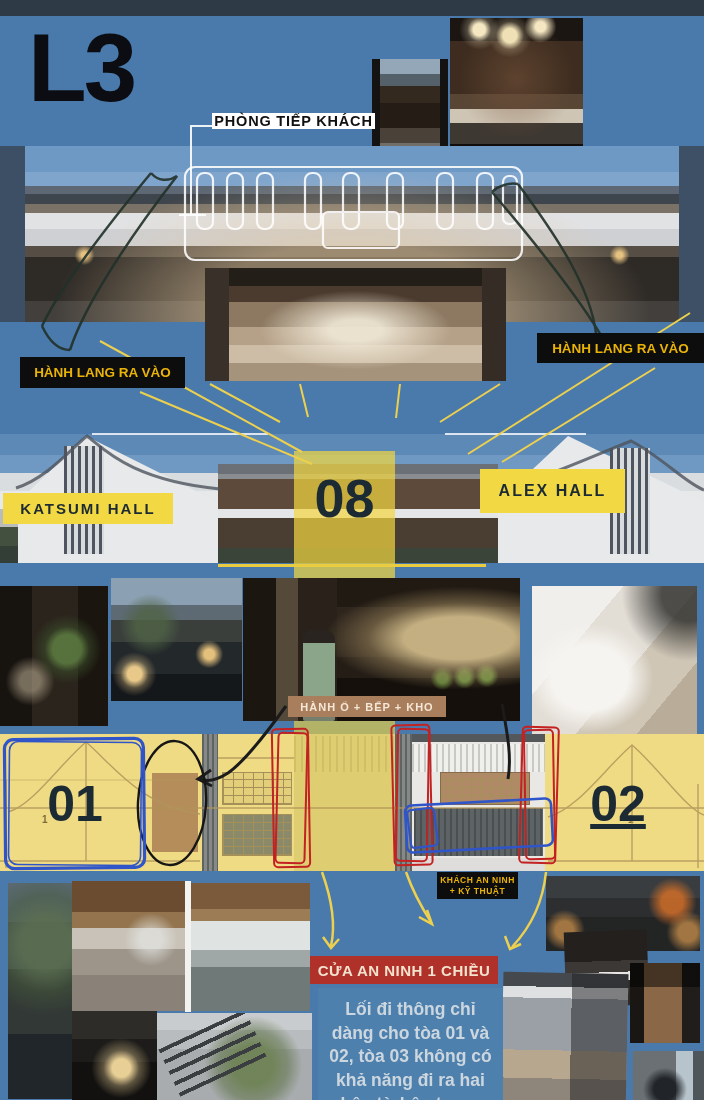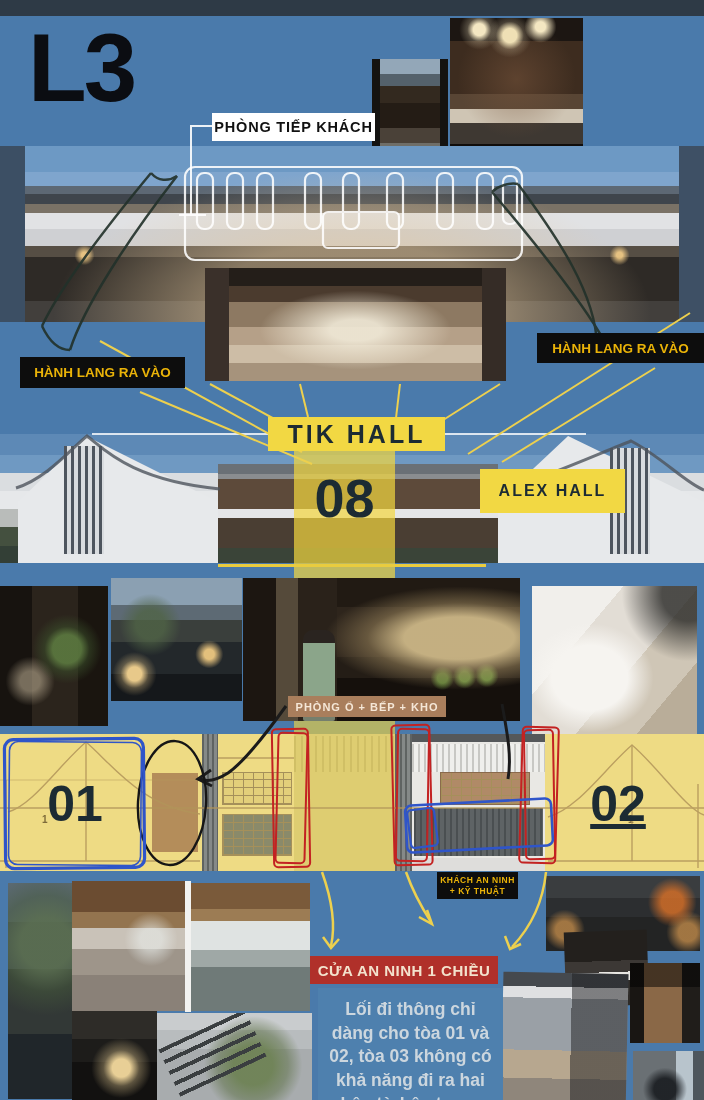--- a/index.html
+++ b/index.html
@@ -272,31 +272,31 @@
     <g stroke="#edd04e" stroke-width="2.5" fill="none">
       <path d="M322,856 C332,884 336,908 331,930"></path>
         <path d="M323,921 L331,932 L339,923"></path>
       <path d="M406,856 C413,876 422,892 431,906"></path>
         <path d="M419,901 L432,908 L427,894"></path>
       <path d="M546,856 C543,886 530,912 512,931"></path>
         <path d="M505,920 L510,933 L521,928"></path>
     </g>
   </svg>
 
-  <div class="lbl" style="left:212px;top:97px;width:163px;height:28px;background:#ffffff;color:#111;font-size:14.5px;letter-spacing:.8px;">PHÒNG TIẾP KHÁCH</div>
+  <div class="lbl" style="left:212px;top:97px;width:163px;height:16px;background:#ffffff;color:#111;font-size:14.5px;letter-spacing:.8px;">PHÒNG TIẾP KHÁCH</div>
 
   <div class="lbl blk" style="left:20px;top:341px;width:165px;height:31px;font-size:13.5px;">HÀNH LANG RA VÀO</div>
   <div class="lbl blk" style="left:537px;top:317px;width:167px;height:30px;font-size:13.5px;">HÀNH LANG RA VÀO</div>
 
-  <div class="lbl ylbl" style="left:268px;top:401px;width:177px;height:34px;font-size:25px;letter-spacing:3px;">TIK HALL</div>
   <div class="num" style="left:294px;top:452px;width:101px;height:60px;font-size:54px;">08</div>
 
+  <div class="lbl ylbl" style="left:3px;top:477px;width:170px;height:31px;font-size:15px;letter-spacing:2px;">KATSUMI HALL</div>
   <div class="lbl ylbl" style="left:480px;top:453px;width:145px;height:44px;font-size:16px;letter-spacing:2px;">ALEX HALL</div>
 
-  <div class="lbl" style="left:288px;top:680px;width:158px;height:21px;background:var(--label-brown,#a97e5c);color:#f5e7d7;font-size:11px;letter-spacing:1px;">PHÒNG Ổ + BẾP + KHO</div>
+  <div class="lbl" style="left:288px;top:680px;width:158px;height:21px;background:var(--label-brown,#a97e5c);color:#f5e7d7;font-size:11px;letter-spacing:1px;">HÀNH Ổ + BẾP + KHO</div>
 
   <div class="num" style="left:40px;top:760px;width:70px;height:56px;font-size:50px;">01</div>
   <div class="num" style="left:582px;top:760px;width:72px;height:56px;font-size:50px;text-decoration:underline;">02</div>
 
   <div class="lbl blk" style="left:437px;top:856px;width:81px;height:27px;font-size:8.5px;letter-spacing:.5px;white-space:normal;text-align:center;line-height:1.25;">KHÁCH AN NINH + KỸ THUẬT</div>
 
   <div class="lbl" style="left:310px;top:940px;width:188px;height:28px;background:var(--accent-red,#b0302a);color:#f3e2cd;font-size:15px;letter-spacing:.5px;">CỬA AN NINH 1 CHIỀU</div>
 
   <div class="note-panel" style="left:318px;top:972px;width:185px;height:123px;">
     <p>Lối đi thông chỉ dàng cho tòa 01 và 02, tòa 03 không có khả năng đi ra hai bên từ bên trong</p>

